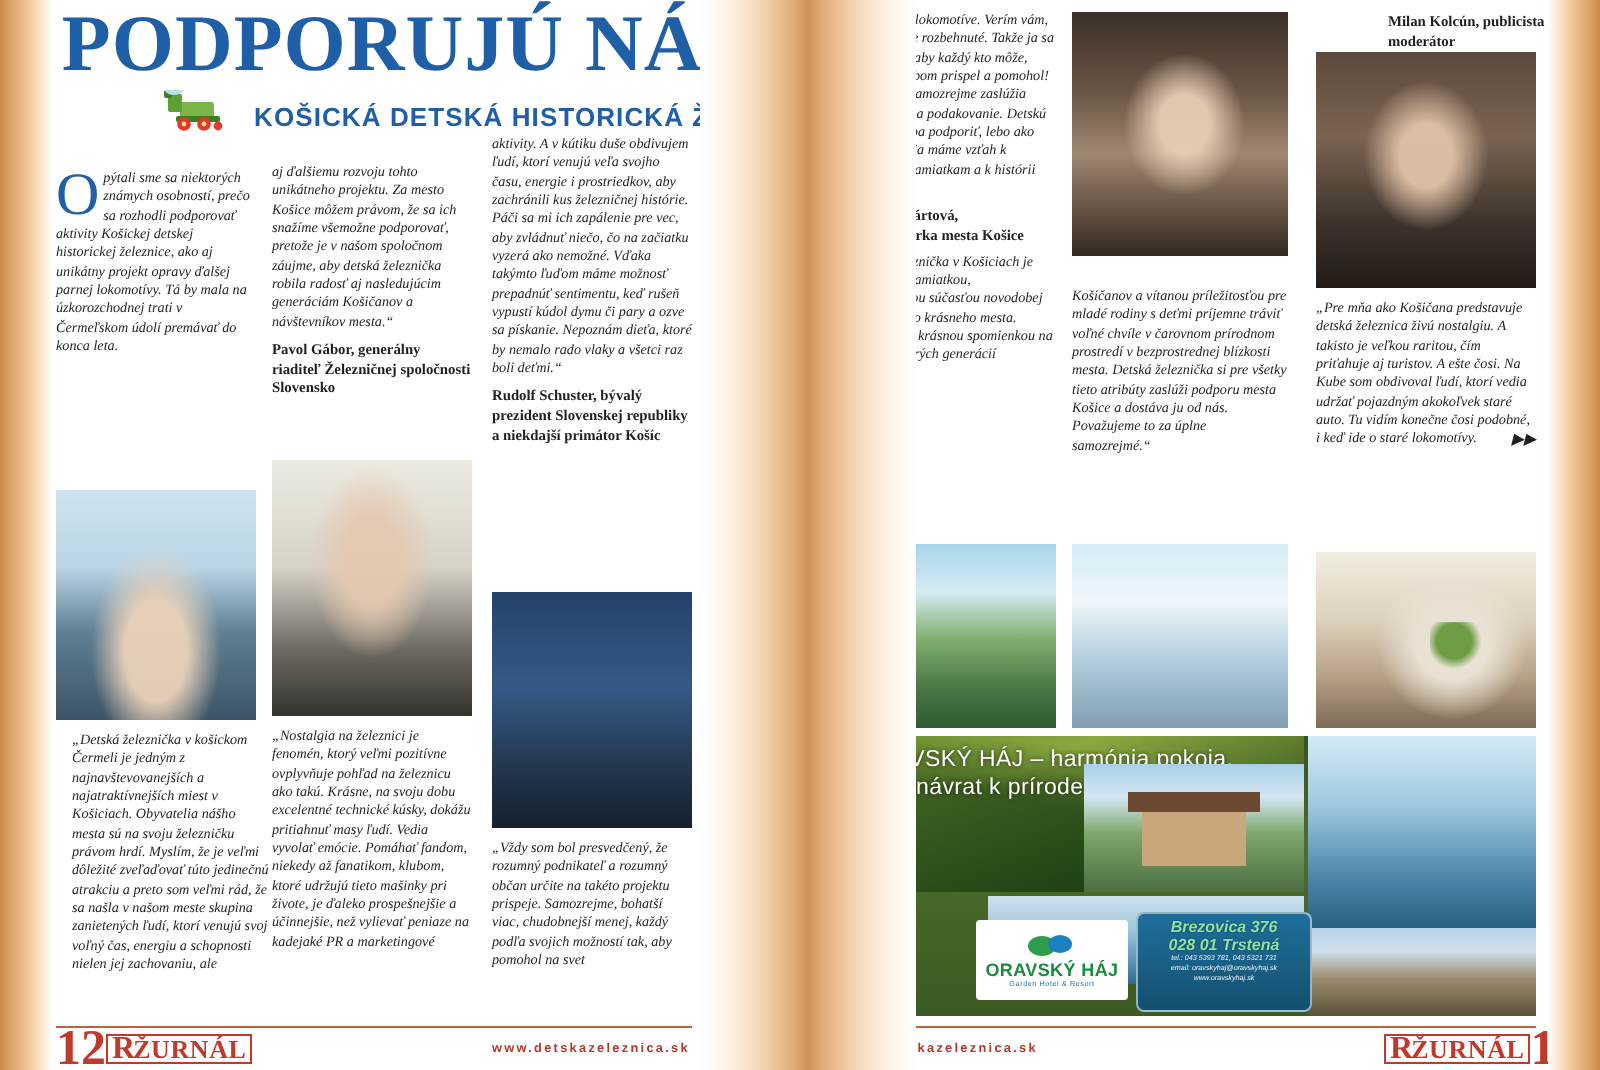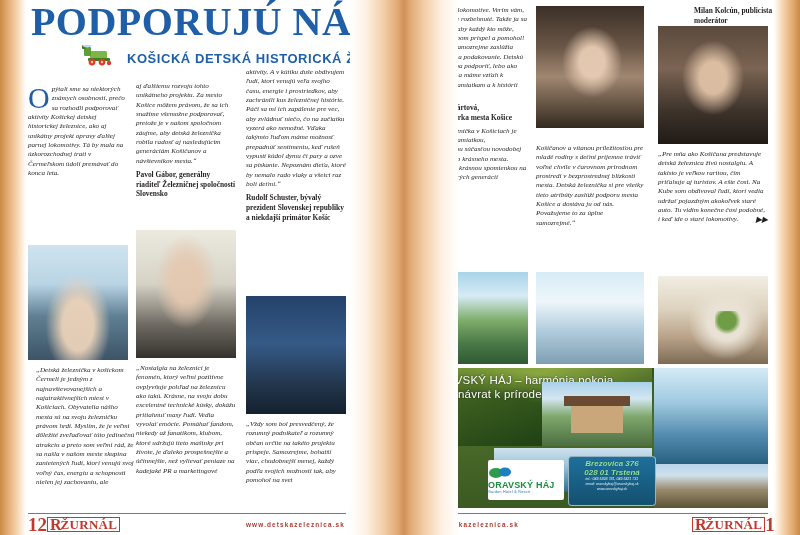--- a/index.html
+++ b/index.html
@@ -170,21 +170,21 @@
     letter-spacing: .2px;
   }
   .ad-headline .l2 { display: block; padding-left: 28px; }
 
   .ad-logo {
     position: absolute;
     background: #ffffff;
     border-radius: 2px;
     display: flex;
     flex-direction: column;
-    align-items: flex-start;
+    align-items: center;
     justify-content: center;
   }
   .ad-logo-name {
     font-family: "Liberation Sans", sans-serif;
     font-weight: bold;
     font-size: 9px;
     color: #1c8a3f;
     letter-spacing: .2px;
     line-height: 10px;
   }
@@ -224,21 +224,21 @@
     background: #c2603a;
   }
   .logo-zurnal {
     position: absolute;
     display: flex;
     align-items: center;
     font-family: "Liberation Serif", serif;
     font-weight: bold;
   }
   .pagenum {
-    font-size: 19px;
+    font-size: 25px;
     color: #c1392b;
     line-height: 19px;
   }
   .zbox {
     display: flex;
     align-items: center;
     border: 1.4px solid #c1392b;
     padding: 0 2px;
     height: 15px;
     box-sizing: border-box;

